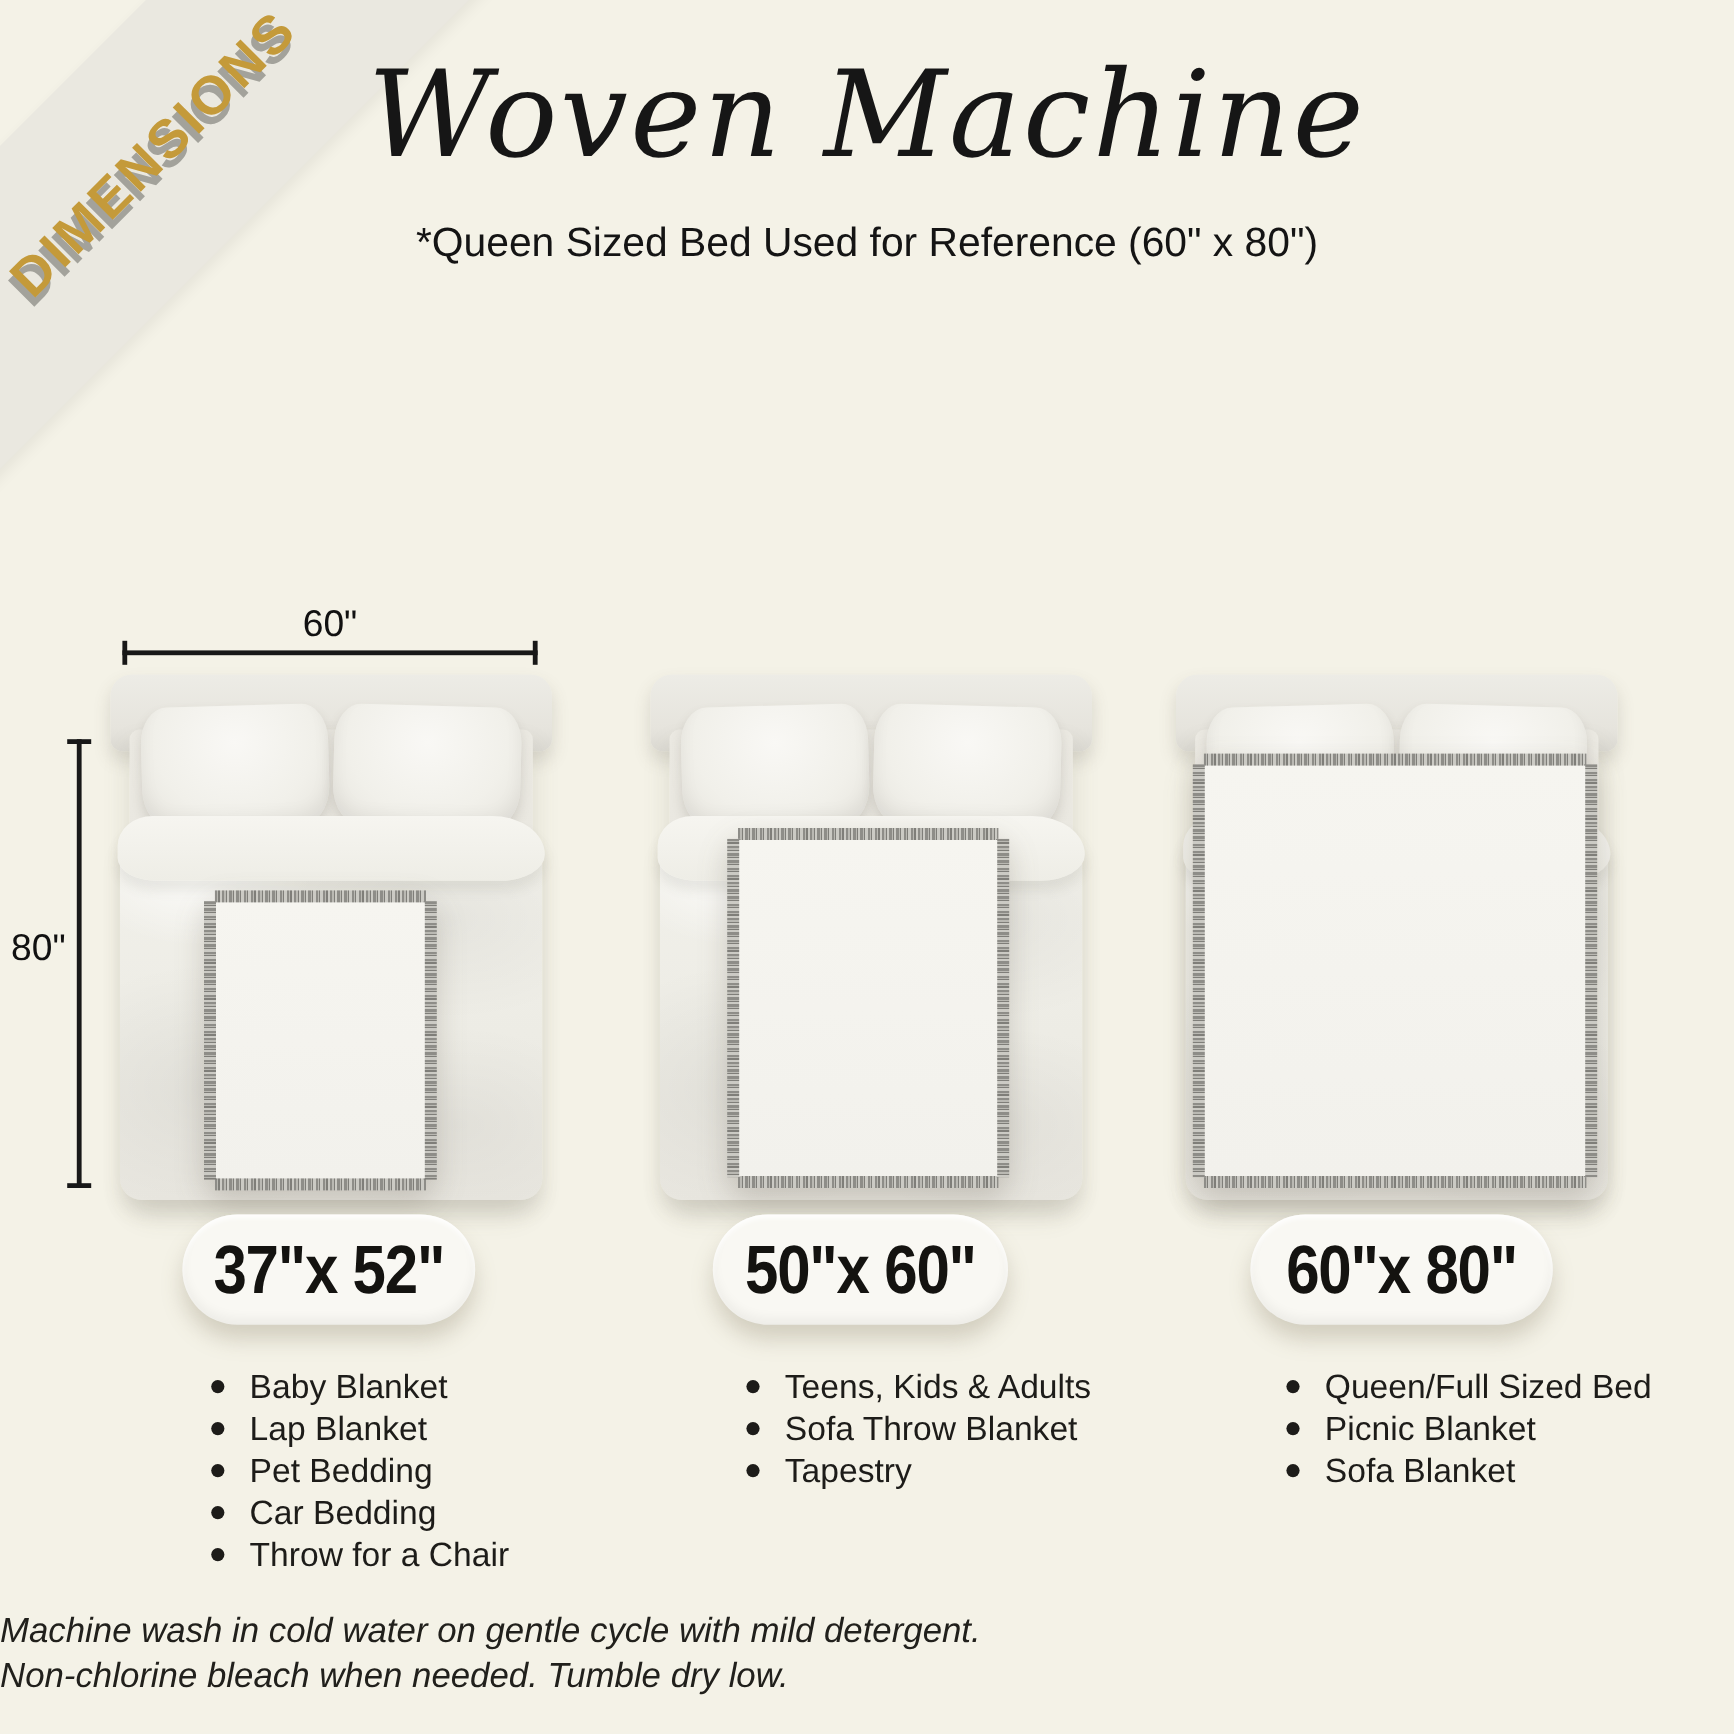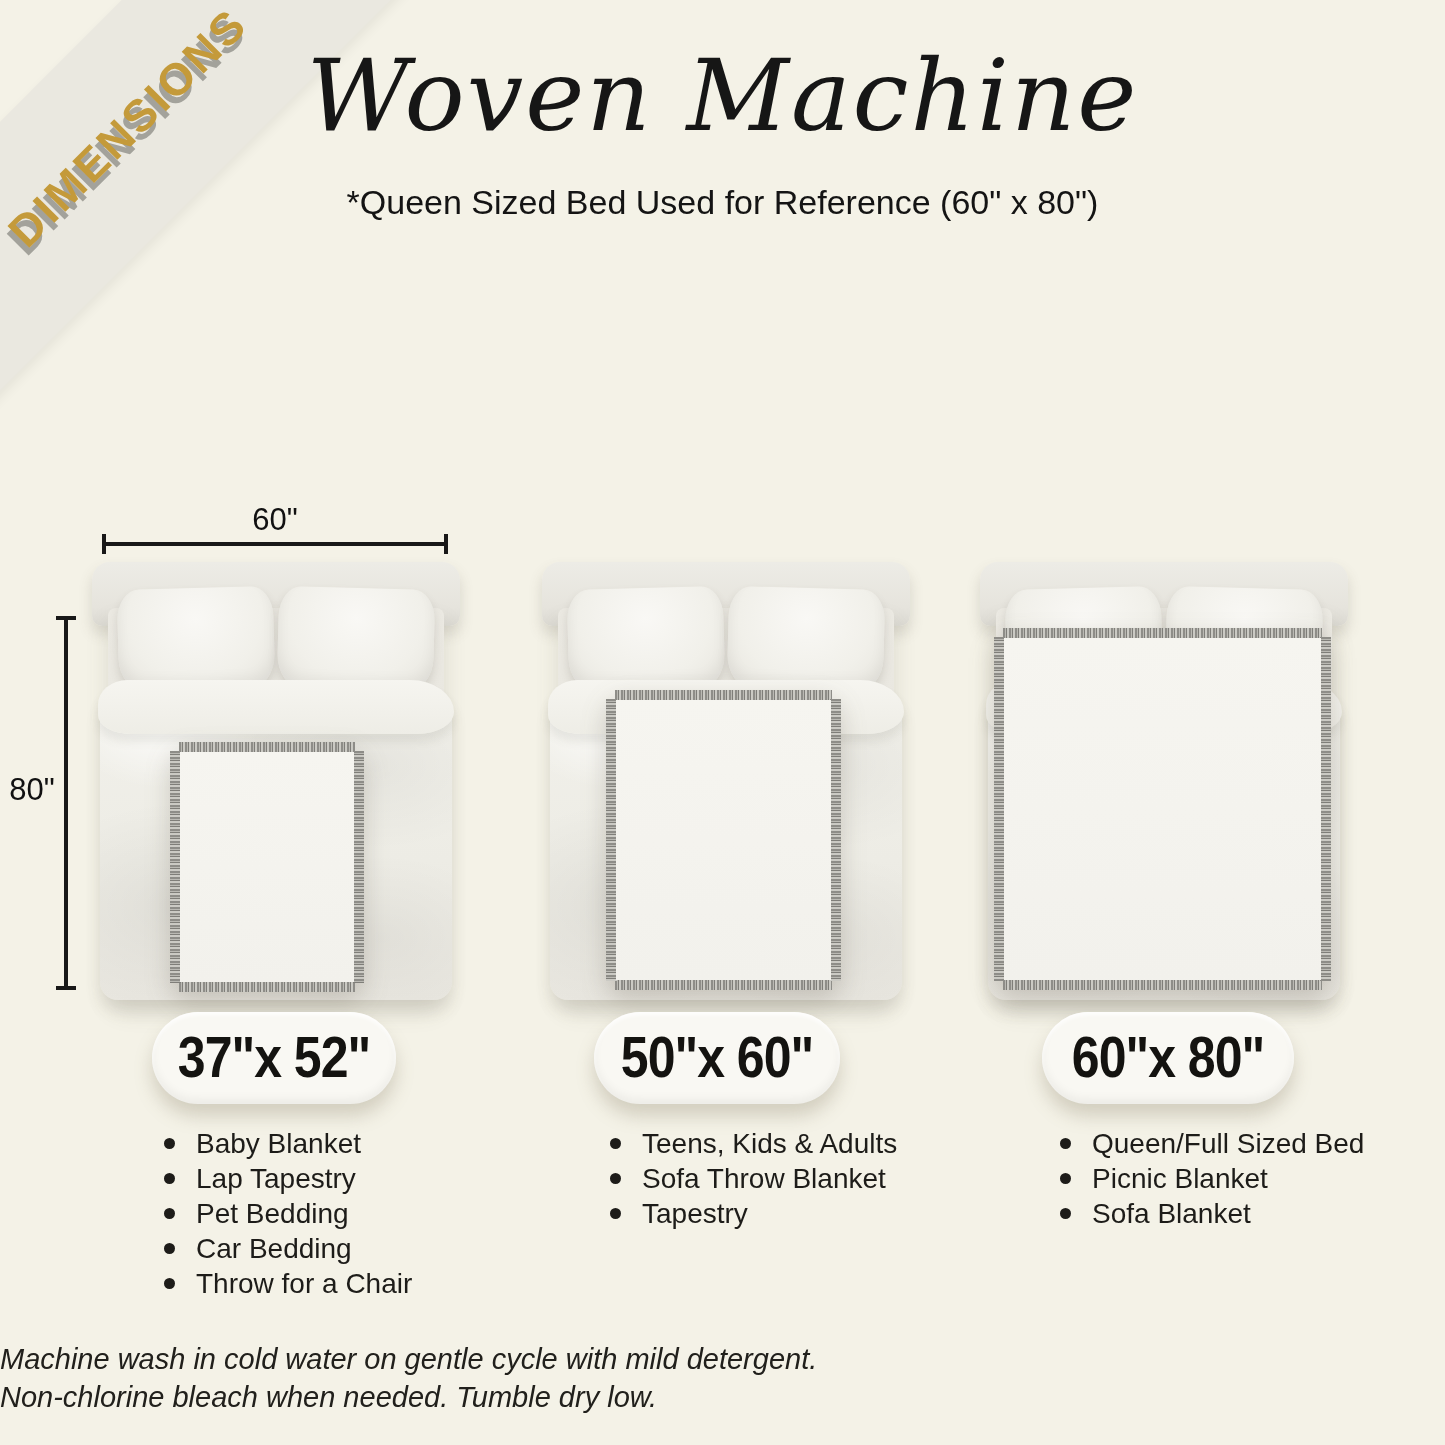--- a/index.html
+++ b/index.html
@@ -116,21 +116,21 @@
     display:flex; align-items:center; justify-content:center;
   }
   .pill-1 { left:152px;  width:244px; }
   .pill-2 { left:594px;  width:246px; }
   .pill-3 { left:1042px; width:252px; }
   .pill span { display:inline-block; font-weight:700; font-size:50px; letter-spacing:-1px;
     transform:scaleY(1.14); color:#141310; }
 
   
   .lists { position:absolute; top:1122px; left:0; width:1445px; }
-  .uses { position:absolute; top:0; margin:4px; padding:0; list-style:none; }
+  .uses { position:absolute; top:0; margin:16px; padding:0; list-style:none; }
   .uses-1 { left:160px; } .uses-2 { left:606px; } .uses-3 { left:1056px; }
   .uses li { display:flex; align-items:center; gap:21px;
     font-size:28px; line-height:35px; color:#1d1c19; }
   .uses li::before { content:''; flex:0 0 auto; width:11px; height:11px;
     border-radius:50%; background:#1d1c19; }
 
   
   .care { position:absolute; top:1340px; left:0; right:0; text-align:left;
     font-style:italic; font-size:29px; line-height:38px; color:#21201c; }
 </style>
@@ -211,21 +211,21 @@
       <span>50"x 60"</span>
     </div>
     <div class="pill pill-3">
       <span>60"x 80"</span>
     </div>
   </div>
 
   <div class="lists">
     <ul class="uses uses-1">
       <li>Baby Blanket</li>
-      <li>Lap Tapestry</li>
+      <li>Lap Blanket</li>
       <li>Pet Bedding</li>
       <li>Car Bedding</li>
       <li>Throw for a Chair</li>
     </ul>
     <ul class="uses uses-2">
       <li>Teens, Kids &amp; Adults</li>
       <li>Sofa Throw Blanket</li>
       <li>Tapestry</li>
     </ul>
     <ul class="uses uses-3">

